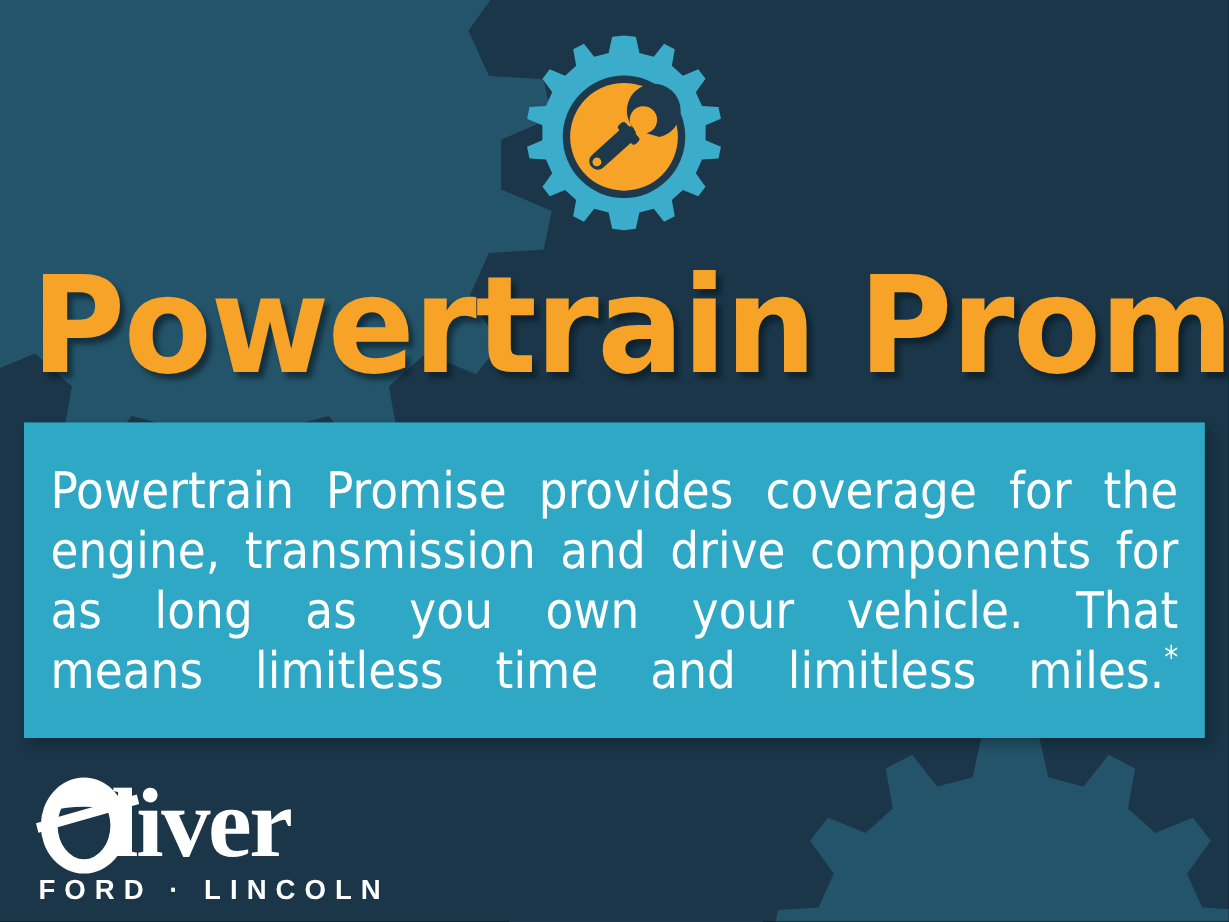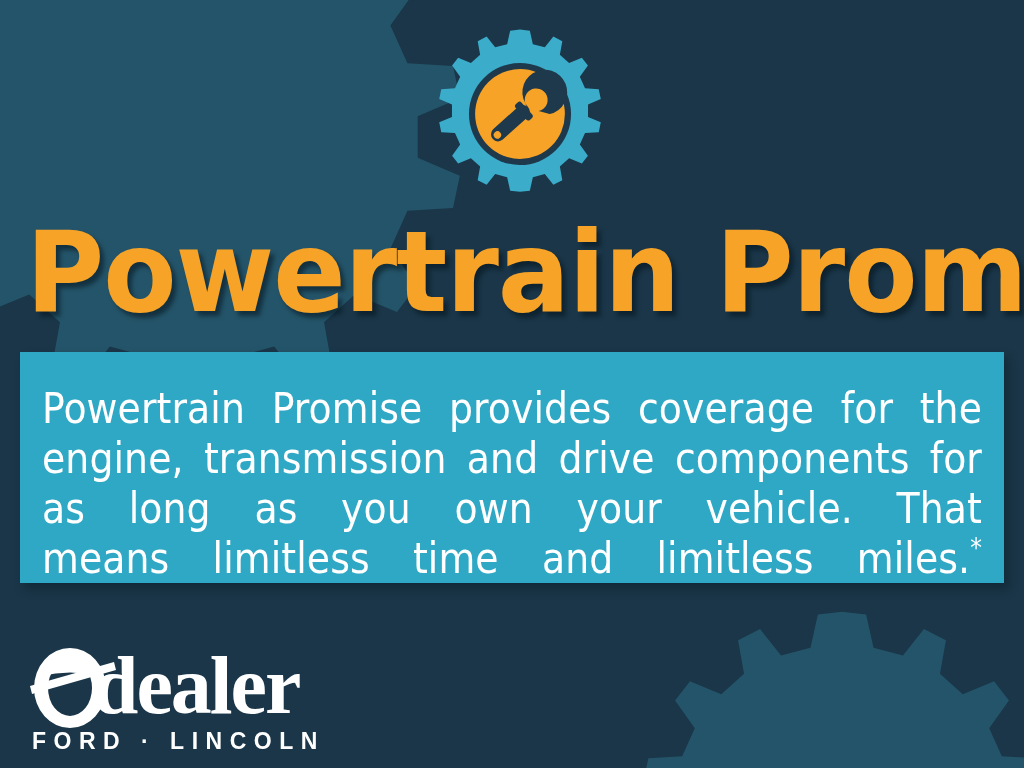--- a/index.html
+++ b/index.html
@@ -56,21 +56,21 @@
     transform-origin: left center;
     text-shadow: 4px 5px 4px rgba(6, 20, 30, 0.55);
   }
 
   
   #body-panel {
     position: absolute;
     left: 20px;
     top: 352px;
     width: 984px;
-    height: 231px;
+    height: 263px;
     background: #2ea8c4;
     box-shadow: 5px 6px 9px rgba(8, 24, 34, 0.40);
   }
   #body-copy {
     position: absolute;
     left: 22px;
     top: 32px;
     width: 940px;
     color: #ffffff;
     font-family: "Liberation Sans Narrow", "DejaVu Sans Condensed", "Liberation Sans", sans-serif;
@@ -226,19 +226,19 @@
 
           <path d="M13 34
                    a29 26 0 0 1 58 0
                    a120 120 0 0 0 -58 0 z"></path>
 
           <path d="M2 44 L86 20 L88 28 L4 52 z"></path>
         </g>
       </svg>
     </div>
 
-    <div id="logo-wordmark"><span class="cap-o">O</span><span>dealer</span></div>
+    <div id="logo-wordmark"><span class="cap-o">O</span><span>liver</span></div>
 
     <div id="logo-sub">FORD · LINCOLN</div>
   </div>
 
 
 </div>
 
 </body></html>

